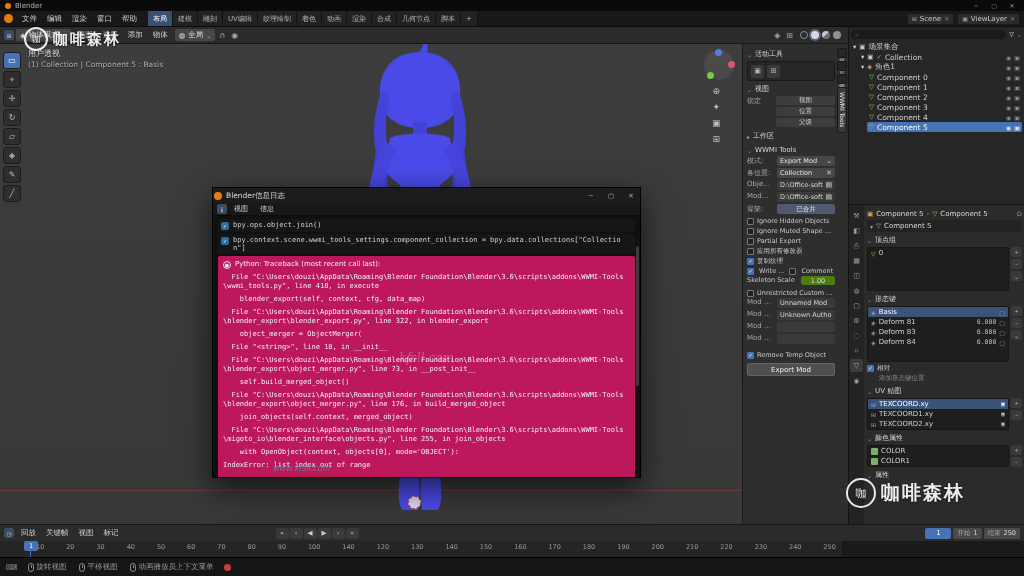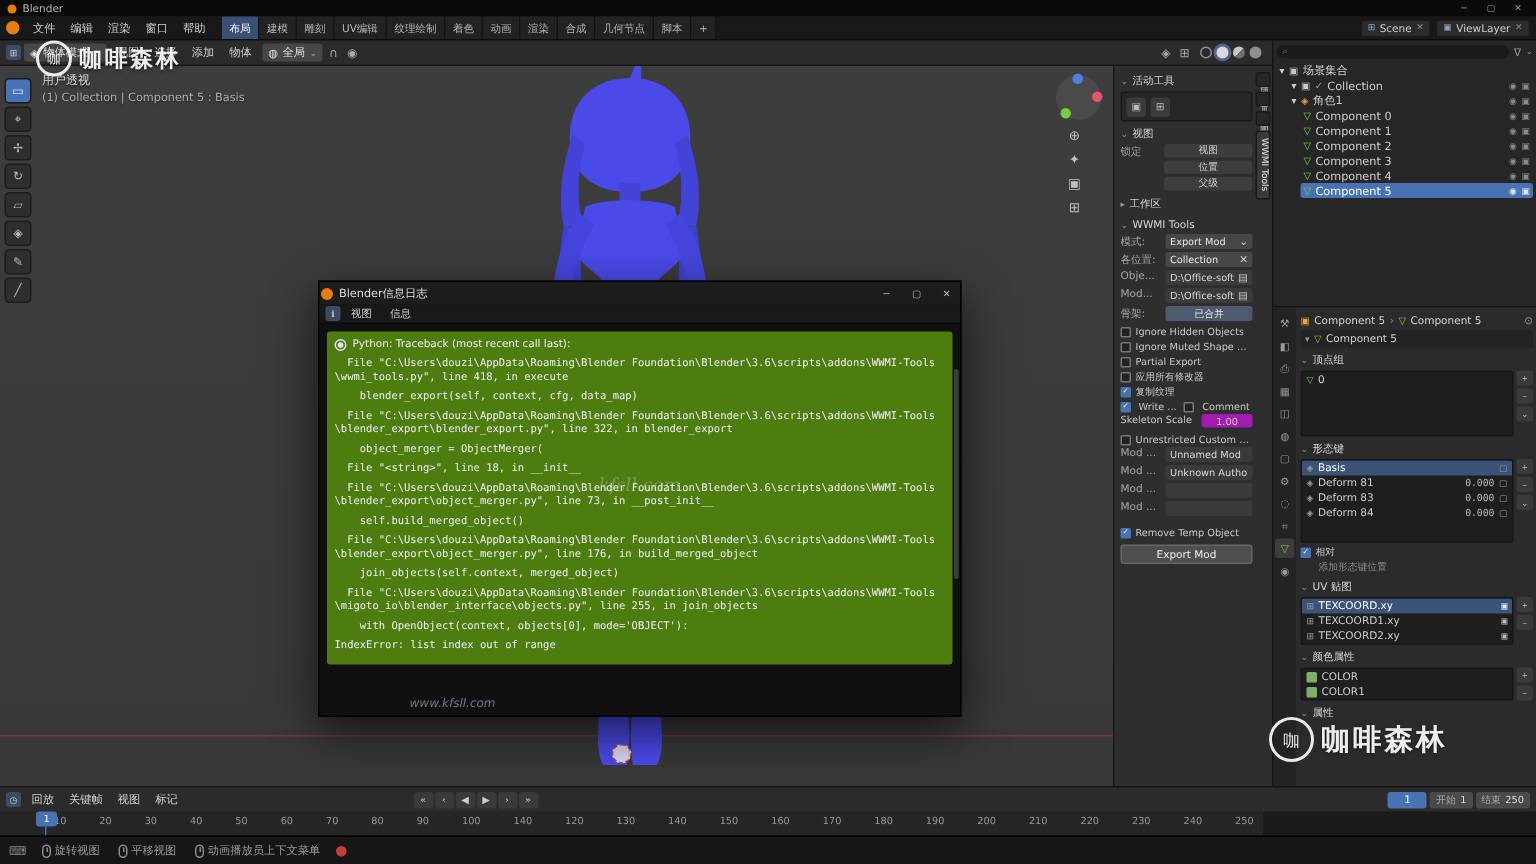--- a/index.html
+++ b/index.html
@@ -68,21 +68,21 @@
   .wdrop{flex:1;min-width:0;background:#474747;border-radius:2px;height:10px;display:flex;align-items:center;gap:2px;padding:0 3px}
   .wdrop .t{flex:1;min-width:0;white-space:nowrap;overflow:hidden;font-size:6.5px;color:#e6e6e6}
   .wfield{flex:1;min-width:0;background:#3a3a3a;border-radius:2px;height:10px;display:flex;align-items:center;gap:2px;padding:0 3px}
   .wfield .t{flex:1;min-width:0;white-space:nowrap;overflow:hidden;font-size:6.5px;color:#d8d8d8}
   .seg{flex:1;background:#4f5a6e;border-radius:2px;height:10px;display:flex;align-items:center;justify-content:center;color:#e8e8e8;font-size:6.5px}
   .chk{display:flex;align-items:center;gap:3px;height:10px}
   .box{width:7px;height:7px;border:1px solid #777;border-radius:1px;background:#222;flex:none;display:flex;align-items:center;justify-content:center;color:#fff;font-size:5px}
   .checked .box,.box.on{background:#4772b3;border-color:#4772b3}
   .checked .box::after,.box.on::after{content:"✓"}
   .chk .lb{white-space:nowrap;overflow:hidden;text-overflow:ellipsis;font-size:6.5px;color:#c8c8c8}
-  .sfield{width:34px;background:#a21caf;border-radius:2px;height:9px;display:flex;align-items:center;justify-content:center;font-size:6.5px;color:#ddd}
+  .sfield{width:34px;background:#4d7c0f;border-radius:2px;height:9px;display:flex;align-items:center;justify-content:center;font-size:6.5px;color:#ddd}
   #exportbtn{height:13px;background:#4f4f4f;border:1px solid #666;border-radius:2px;display:flex;align-items:center;justify-content:center;color:#f0f0f0;font-size:7px;margin-top:3px}
 
   
   #outliner{position:absolute;left:848px;top:27px;width:176px;height:178px;background:#262626;border-left:1px solid #141414;border-bottom:1px solid #141414;padding:2px;font-size:7.5px}
   #osearch{display:flex;align-items:center;gap:3px;height:11px;margin-bottom:2px}
   #osearch .sbox{flex:1;background:#1a1a1a;border-radius:6px;height:9px;display:flex;align-items:center;padding:0 4px;color:#777;font-size:6px}
   .orow{display:flex;align-items:center;gap:3px;height:10px;padding:0 2px;color:#cfcfcf;white-space:nowrap}
   .orow .oi{font-size:6.5px;flex:none}
   .orow .nm{flex:1;overflow:hidden;text-overflow:ellipsis}
   .orow .rt{display:flex;gap:3px;color:#8a8a8a;font-size:6px}
@@ -114,21 +114,21 @@
   
   #dialog{position:absolute;left:212px;top:187px;width:429px;height:291px;background:#101010;border:1px solid #000;box-shadow:0 10px 28px rgba(0,0,0,.65);z-index:40}
   #dtitle{height:15px;background:#1c1c1c;display:flex;align-items:center;gap:4px;padding:0 1px;font-size:7.5px;color:#ddd}
   #dtitle .blogo{width:8px;height:8px;border-radius:50%;background:#e87d0d}
   #dtitle .wc{width:16px;text-align:center;color:#b5b5b5;font-size:6.5px}
   #dmenu{height:13px;background:#181818;border-bottom:1px solid #0a0a0a;display:flex;align-items:center;gap:2px;padding:0 4px;font-size:7px;color:#c8c8c8}
   #dcontent{position:relative;height:261px;padding:3px 5px;overflow:hidden}
   .okline{display:flex;align-items:flex-start;gap:4px;background:#161616;border-radius:2px;padding:2px 3px;margin-bottom:2px}
   .okline .ok{width:8px;height:8px;background:#2d6da3;border-radius:2px;color:#fff;font-size:5px;display:flex;align-items:center;justify-content:center;flex:none;margin-top:1px}
   .okline .txt{font-family:"DejaVu Sans Mono",monospace;font-size:7px;color:#d0d0d0;white-space:pre-wrap;word-break:break-all}
-  #errblock{position:relative;background:#4d7c0f;border-radius:2px;padding:4px 5px;margin-top:2px;color:#eef2f8}
+  #errblock{position:relative;background:#be185d;border-radius:2px;padding:4px 5px;margin-top:2px;color:#eef2f8}
   #errblock .eline{font-family:"DejaVu Sans Mono",monospace;font-size:7px;line-height:9px;white-space:pre-wrap;word-break:break-all;margin-bottom:4px}
   #errblock .ehead{display:flex;gap:4px;align-items:flex-start}
   #errblock .ei{width:8px;height:8px;border:1px solid #dfe6f0;border-radius:50%;flex:none;display:flex;align-items:center;justify-content:center;font-size:5px;color:#dfe6f0;margin-top:1px}
   #wm-kfsll{position:absolute;left:50%;top:46%;transform:translate(-50%,-50%);font-family:"DejaVu Serif",serif;font-style:italic;font-size:12px;color:rgba(210,220,235,.32);pointer-events:none}
   #wm-kfsll-full{position:absolute;left:60px;bottom:4px;font-size:8px;color:#6f7988;font-style:italic}
   #dscroll{position:absolute;right:1px;top:30px;width:3px;height:140px;background:#3c3c3c;border-radius:2px}
 
   
   #timeline{position:absolute;left:0;top:524px;width:1024px;height:33px;background:#2b2b2b;border-top:1px solid #161616}
   #tl-header{height:16px;display:flex;align-items:center;gap:2px;padding:0 4px;font-size:7.5px}
@@ -719,20 +719,33 @@
       <span class="wc">─</span>
       <span class="wc">▢</span>
       <span class="wc">✕</span>
     </div>
     <div id="dmenu">
       <span class="edicon">ℹ</span>
       <span class="menu">视图</span>
       <span class="menu">信息</span>
     </div>
     <div id="dcontent">
+      <div>
+
+          <div class="okline">
+            <span class="ok">✓</span>
+            <span class="txt">bpy.ops.object.join()</span>
+          </div>
+
+          <div class="okline">
+            <span class="ok">✓</span>
+            <span class="txt">bpy.context.scene.wwmi_tools_settings.component_collection = bpy.data.collections["Collection"]</span>
+          </div>
+
+      </div>
       <div id="errblock">
         <div class="eline ehead">
           <span class="ei">●</span>
           <span>Python: Traceback (most recent call last):</span>
         </div>
         <div>
           <div class="eline">  File "C:\Users\douzi\AppData\Roaming\Blender Foundation\Blender\3.6\scripts\addons\WWMI-Tools\wwmi_tools.py", line 418, in execute</div>
             <div class="eline">    blender_export(self, context, cfg, data_map)</div>
             <div class="eline">  File "C:\Users\douzi\AppData\Roaming\Blender Foundation\Blender\3.6\scripts\addons\WWMI-Tools\blender_export\blender_export.py", line 322, in blender_export</div>
             <div class="eline">    object_merger = ObjectMerger(</div>

